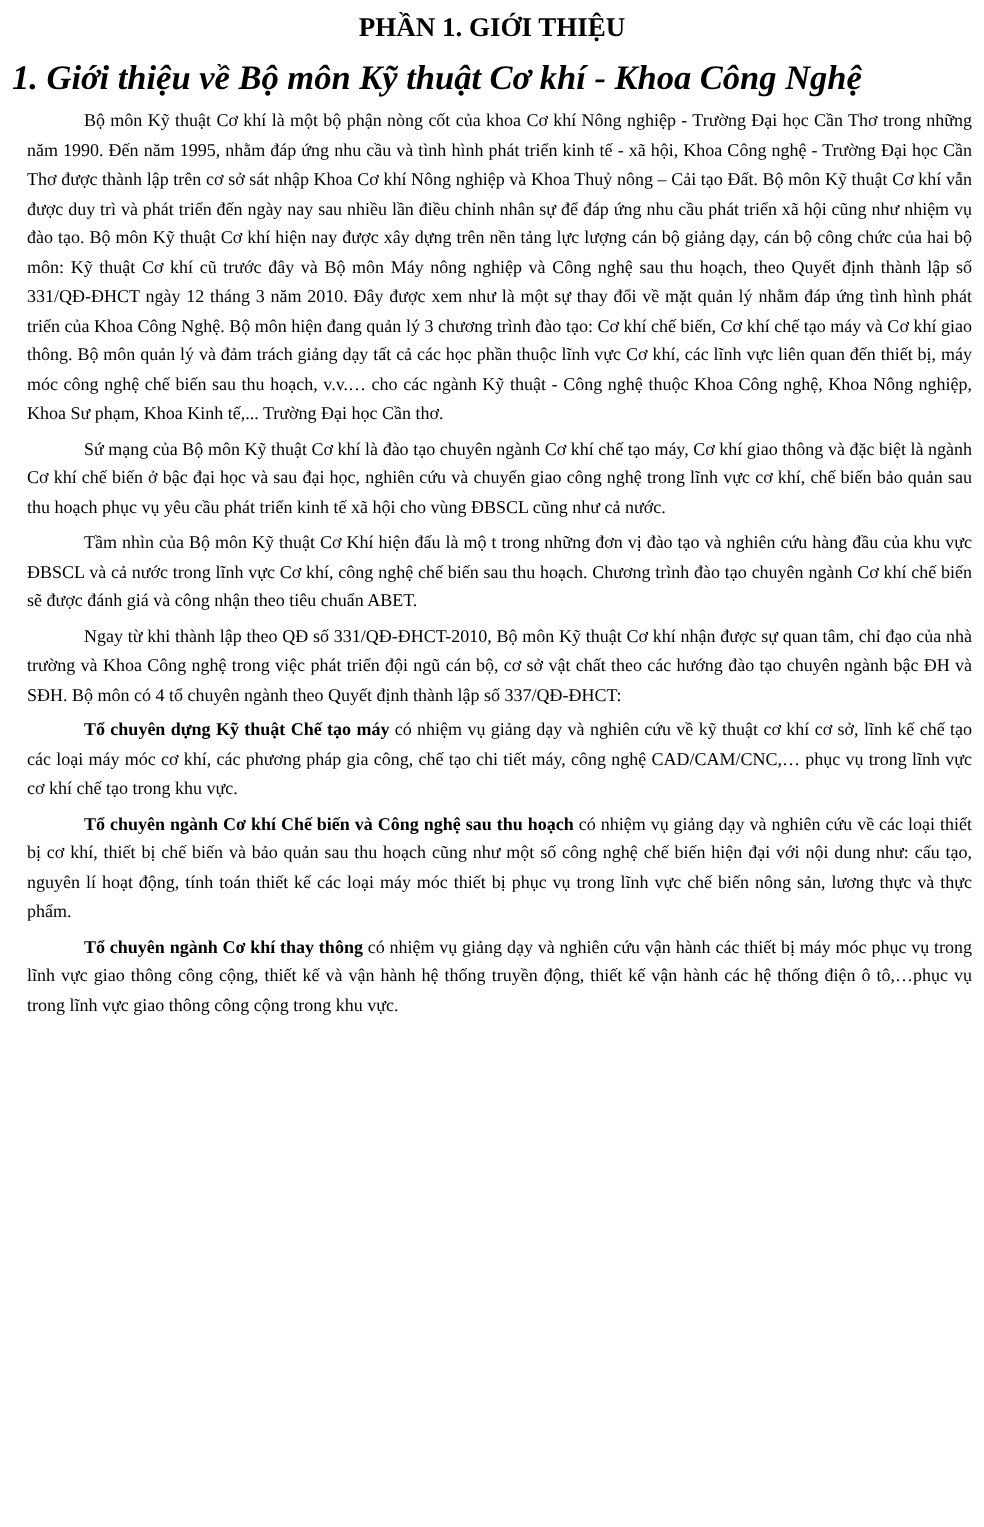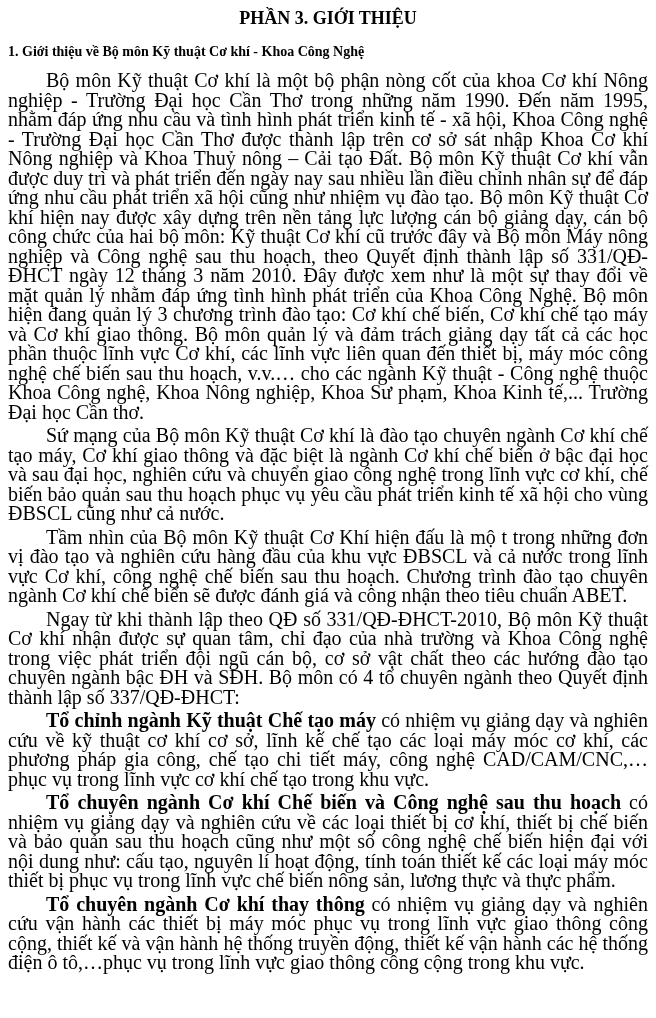--- a/index.html
+++ b/index.html
@@ -19,53 +19,54 @@
     overflow: hidden;
   }
   .part-title {
     font-size: 18px;
     line-height: 24px;
     font-weight: bold;
     text-align: center;
     margin: 0 0 9px 0;
   }
   .section-heading {
-    font-size: 14px;
+    font-size: 23px;
     line-height: 25px;
     font-weight: bold;
     text-align: left;
     margin: 0 0 7px 0;
+    font-style: italic;
   }
   .para {
-    font-size: 20px;
+    font-size: 12px;
     line-height: 19.5px;
     text-align: justify;
     text-indent: 38px;
-    margin: 0 0 4px 0;
+    margin: 0 0 4px 10px;
   }
   .para b {
     font-weight: bold;
   }
 </style>
 </head>
 <body>
 
 <div class="page">
 
-  <h1 class="part-title">PHẦN 3. GIỚI THIỆU</h1>
+  <h1 class="part-title">PHẦN 1. GIỚI THIỆU</h1>
 
   <h2 class="section-heading">1. Giới thiệu về Bộ môn Kỹ thuật Cơ khí - Khoa Công Nghệ</h2>
 
   <p class="para"><span>Bộ môn Kỹ thuật Cơ khí là một bộ phận nòng cốt của khoa Cơ khí Nông nghiệp - Trường Đại học Cần Thơ trong những năm 1990. Đến năm 1995, nhằm đáp ứng nhu cầu và tình hình phát triển kinh tế - xã hội, Khoa Công nghệ - Trường Đại học Cần Thơ được thành lập trên cơ sở sát nhập Khoa Cơ khí Nông nghiệp và Khoa Thuỷ nông – Cải tạo Đất. Bộ môn Kỹ thuật Cơ khí vẫn được duy trì và phát triển đến ngày nay sau nhiều lần điều chỉnh nhân sự để đáp ứng nhu cầu phát triển xã hội cũng như nhiệm vụ đào tạo. Bộ môn Kỹ thuật Cơ khí hiện nay được xây dựng trên nền tảng lực lượng cán bộ giảng dạy, cán bộ công chức của hai bộ môn: Kỹ thuật Cơ khí cũ trước đây và Bộ môn Máy nông nghiệp và Công nghệ sau thu hoạch, theo Quyết định thành lập số 331/QĐ-ĐHCT ngày 12 tháng 3 năm 2010. Đây được xem như là một sự thay đổi về mặt quản lý nhằm đáp ứng tình hình phát triển của Khoa Công Nghệ. Bộ môn hiện đang quản lý 3 chương trình đào tạo: Cơ khí chế biến, Cơ khí chế tạo máy và Cơ khí giao thông. Bộ môn quản lý và đảm trách giảng dạy tất cả các học phần thuộc lĩnh vực Cơ khí, các lĩnh vực liên quan đến thiết bị, máy móc công nghệ chế biến sau thu hoạch, v.v.… cho các ngành Kỹ thuật - Công nghệ thuộc Khoa Công nghệ, Khoa Nông nghiệp, Khoa Sư phạm, Khoa Kinh tế,... Trường Đại học Cần thơ.</span></p>
 
   <p class="para"><span>Sứ mạng của Bộ môn Kỹ thuật Cơ khí là đào tạo chuyên ngành Cơ khí chế tạo máy, Cơ khí giao thông và đặc biệt là ngành Cơ khí chế biến ở bậc đại học và sau đại học, nghiên cứu và chuyển giao công nghệ trong lĩnh vực cơ khí, chế biến bảo quản sau thu hoạch phục vụ yêu cầu phát triển kinh tế xã hội cho vùng ĐBSCL cũng như cả nước.</span></p>
 
   <p class="para"><span>Tầm nhìn của Bộ môn Kỹ thuật Cơ Khí hiện đấu là mộ t trong những đơn vị đào tạo và nghiên cứu hàng đầu của khu vực ĐBSCL và cả nước trong lĩnh vực Cơ khí, công nghệ chế biến sau thu hoạch. Chương trình đào tạo chuyên ngành Cơ khí chế biến sẽ được đánh giá và công nhận theo tiêu chuẩn ABET.</span></p>
 
   <p class="para"><span>Ngay từ khi thành lập theo QĐ số 331/QĐ-ĐHCT-2010, Bộ môn Kỹ thuật Cơ khí nhận được sự quan tâm, chỉ đạo của nhà trường và Khoa Công nghệ trong việc phát triển đội ngũ cán bộ, cơ sở vật chất theo các hướng đào tạo chuyên ngành bậc ĐH và SĐH. Bộ môn có 4 tổ chuyên ngành theo Quyết định thành lập số 337/QĐ-ĐHCT:</span></p>
 
-  <p class="para"><b>Tổ chỉnh ngành Kỹ thuật Chế tạo máy</b><span> có nhiệm vụ giảng dạy và nghiên cứu về kỹ thuật cơ khí cơ sở, lĩnh kế chế tạo các loại máy móc cơ khí, các phương pháp gia công, chế tạo chi tiết máy, công nghệ CAD/CAM/CNC,… phục vụ trong lĩnh vực cơ khí chế tạo trong khu vực.</span></p>
+  <p class="para"><b>Tổ chuyên dựng Kỹ thuật Chế tạo máy</b><span> có nhiệm vụ giảng dạy và nghiên cứu về kỹ thuật cơ khí cơ sở, lĩnh kế chế tạo các loại máy móc cơ khí, các phương pháp gia công, chế tạo chi tiết máy, công nghệ CAD/CAM/CNC,… phục vụ trong lĩnh vực cơ khí chế tạo trong khu vực.</span></p>
 
   <p class="para"><b>Tổ chuyên ngành Cơ khí Chế biến và Công nghệ sau thu hoạch</b><span> có nhiệm vụ giảng dạy và nghiên cứu về các loại thiết bị cơ khí, thiết bị chế biến và bảo quản sau thu hoạch cũng như một số công nghệ chế biến hiện đại với nội dung như: cấu tạo, nguyên lí hoạt động, tính toán thiết kế các loại máy móc thiết bị phục vụ trong lĩnh vực chế biến nông sản, lương thực và thực phẩm.</span></p>
 
   <p class="para"><b>Tổ chuyên ngành Cơ khí thay thông</b><span> có nhiệm vụ giảng dạy và nghiên cứu vận hành các thiết bị máy móc phục vụ trong lĩnh vực giao thông công cộng, thiết kế và vận hành hệ thống truyền động, thiết kế vận hành các hệ thống điện ô tô,…phục vụ trong lĩnh vực giao thông công cộng trong khu vực.</span></p>
 
 </div>
 
 </body></html>

